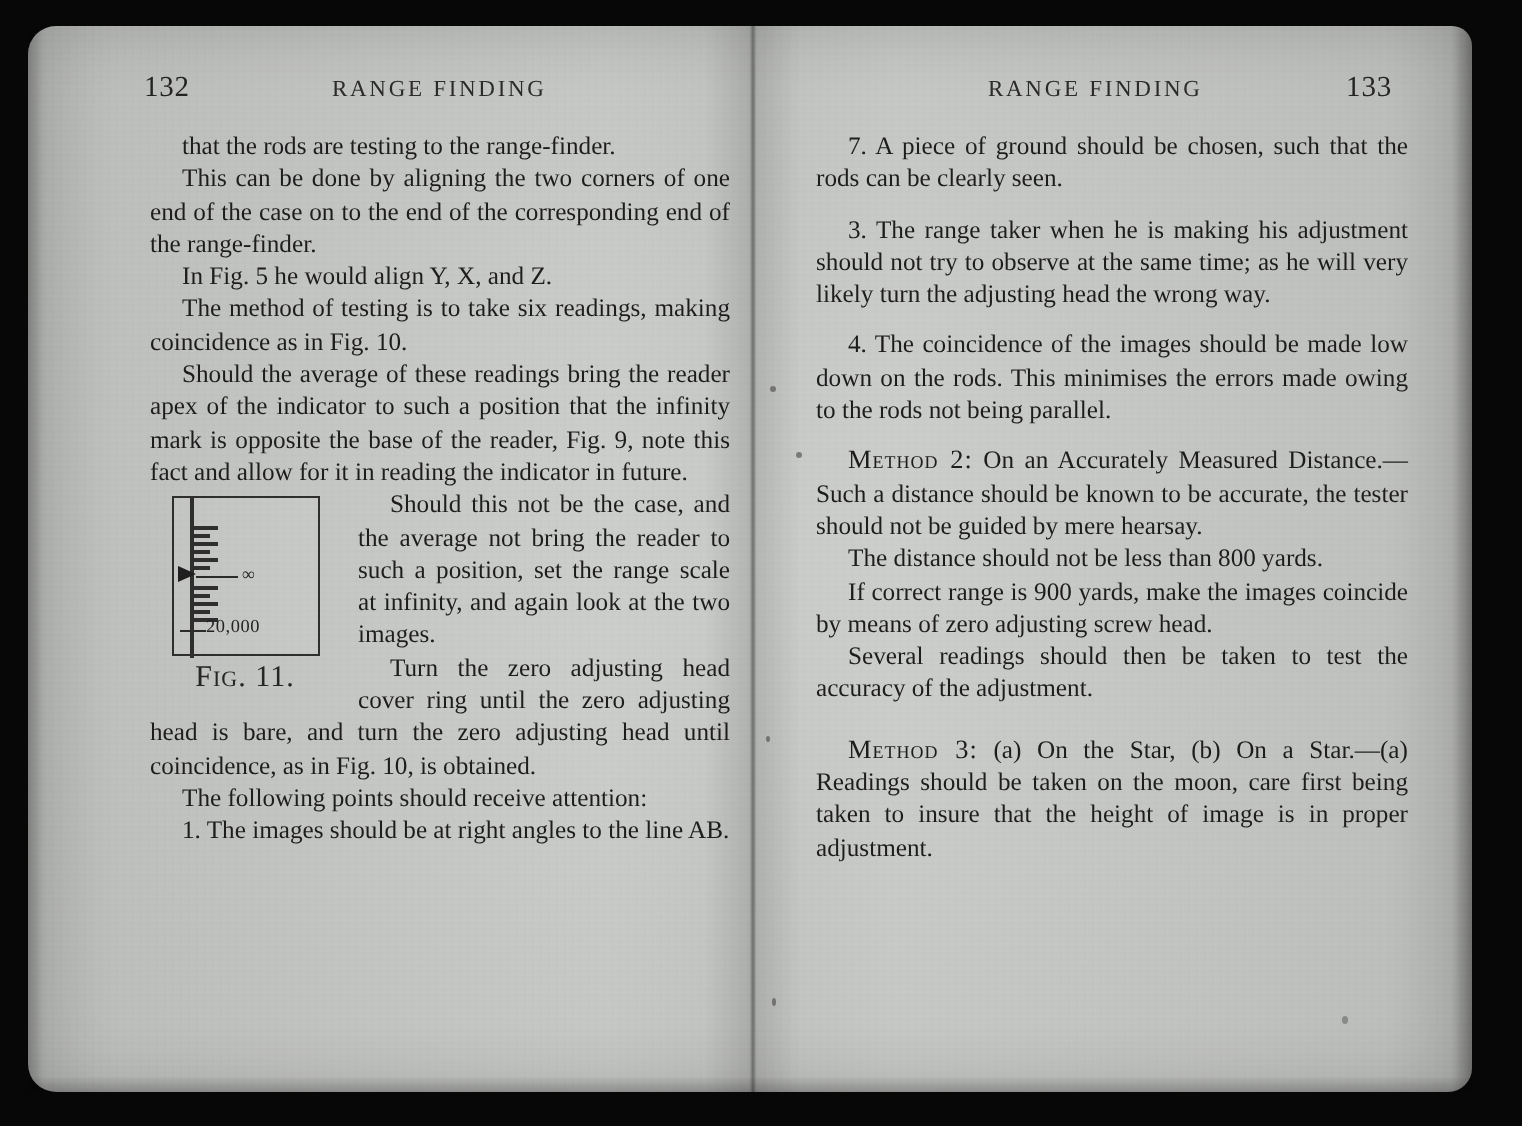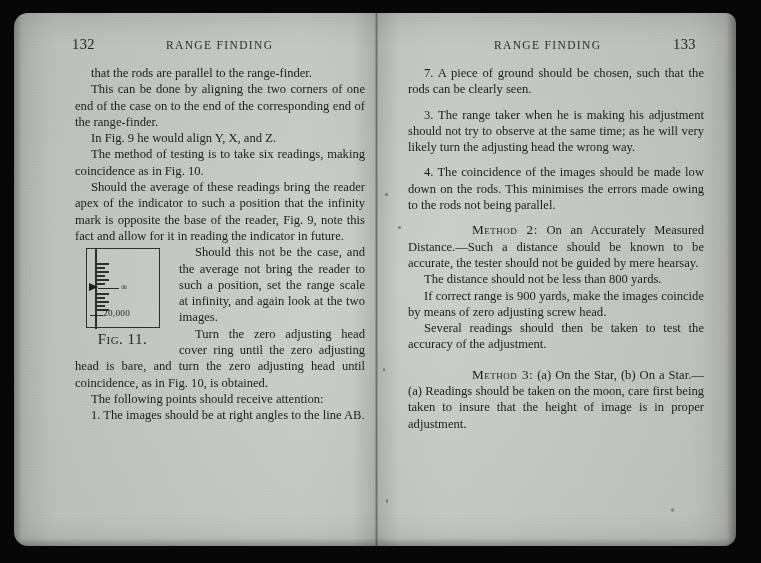--- a/index.html
+++ b/index.html
@@ -66,21 +66,21 @@
     color:#1d1d1d;
     text-align:justify;
     text-rendering:optimizeLegibility;
   }
   .body-left{left:61px;width:290px;}
   .body-right{left:30px;width:296px;}
 
   .body p{margin:0;text-indent:16px;}
   .body p.gap{margin-top:9px;}
 
-  .sc{font-variant:small-caps;font-size:13.2px;letter-spacing:.5px;margin-left:48px;}
+  .sc{font-variant:small-caps;font-size:13.2px;letter-spacing:.5px;}
   .it{}
 
   
   .figwrap{
     float:left;
     width:95px;
     margin:4px 9px 2px 0px;
     shape-outside:margin-box;
   }
   .figbox{
@@ -149,23 +149,23 @@
   <div class="spread">
     <div class="grain"></div>
 
     <div class="page page-left">
 
       <div class="folio folio-left">132</div>
       <div class="runhead runhead-left">RANGE FINDING</div>
 
       <div class="body body-left">
 
-        <p>that the rods are parallel to the range-finder.</p>
+        <p>that the rods are testing to the range-finder.</p>
         <p>This can be done by aligning the two corners of one end of the case on to the end of the corresponding end of the range-finder.</p>
-        <p>In Fig. 9 he would align Y, X, and Z.</p>
+        <p>In Fig. 5 he would align Y, X, and Z.</p>
         <p>The method of testing is to take six readings, making coincidence as in Fig. 10.</p>
         <p>Should the average of these readings bring the reader apex of the indicator to such a position that the infinity mark is opposite the base of the reader, Fig. 9, note this fact and allow for it in reading the indicator in future.</p>
 
         <div class="figwrap">
           <div class="figbox">
             <div class="fig-rail"></div>
 
             <div class="fig-tick" style="top:14px;width:12px;"></div>
             <div class="fig-tick" style="top:18px;width:8px;"></div>
             <div class="fig-tick" style="top:22px;width:12px;"></div>

